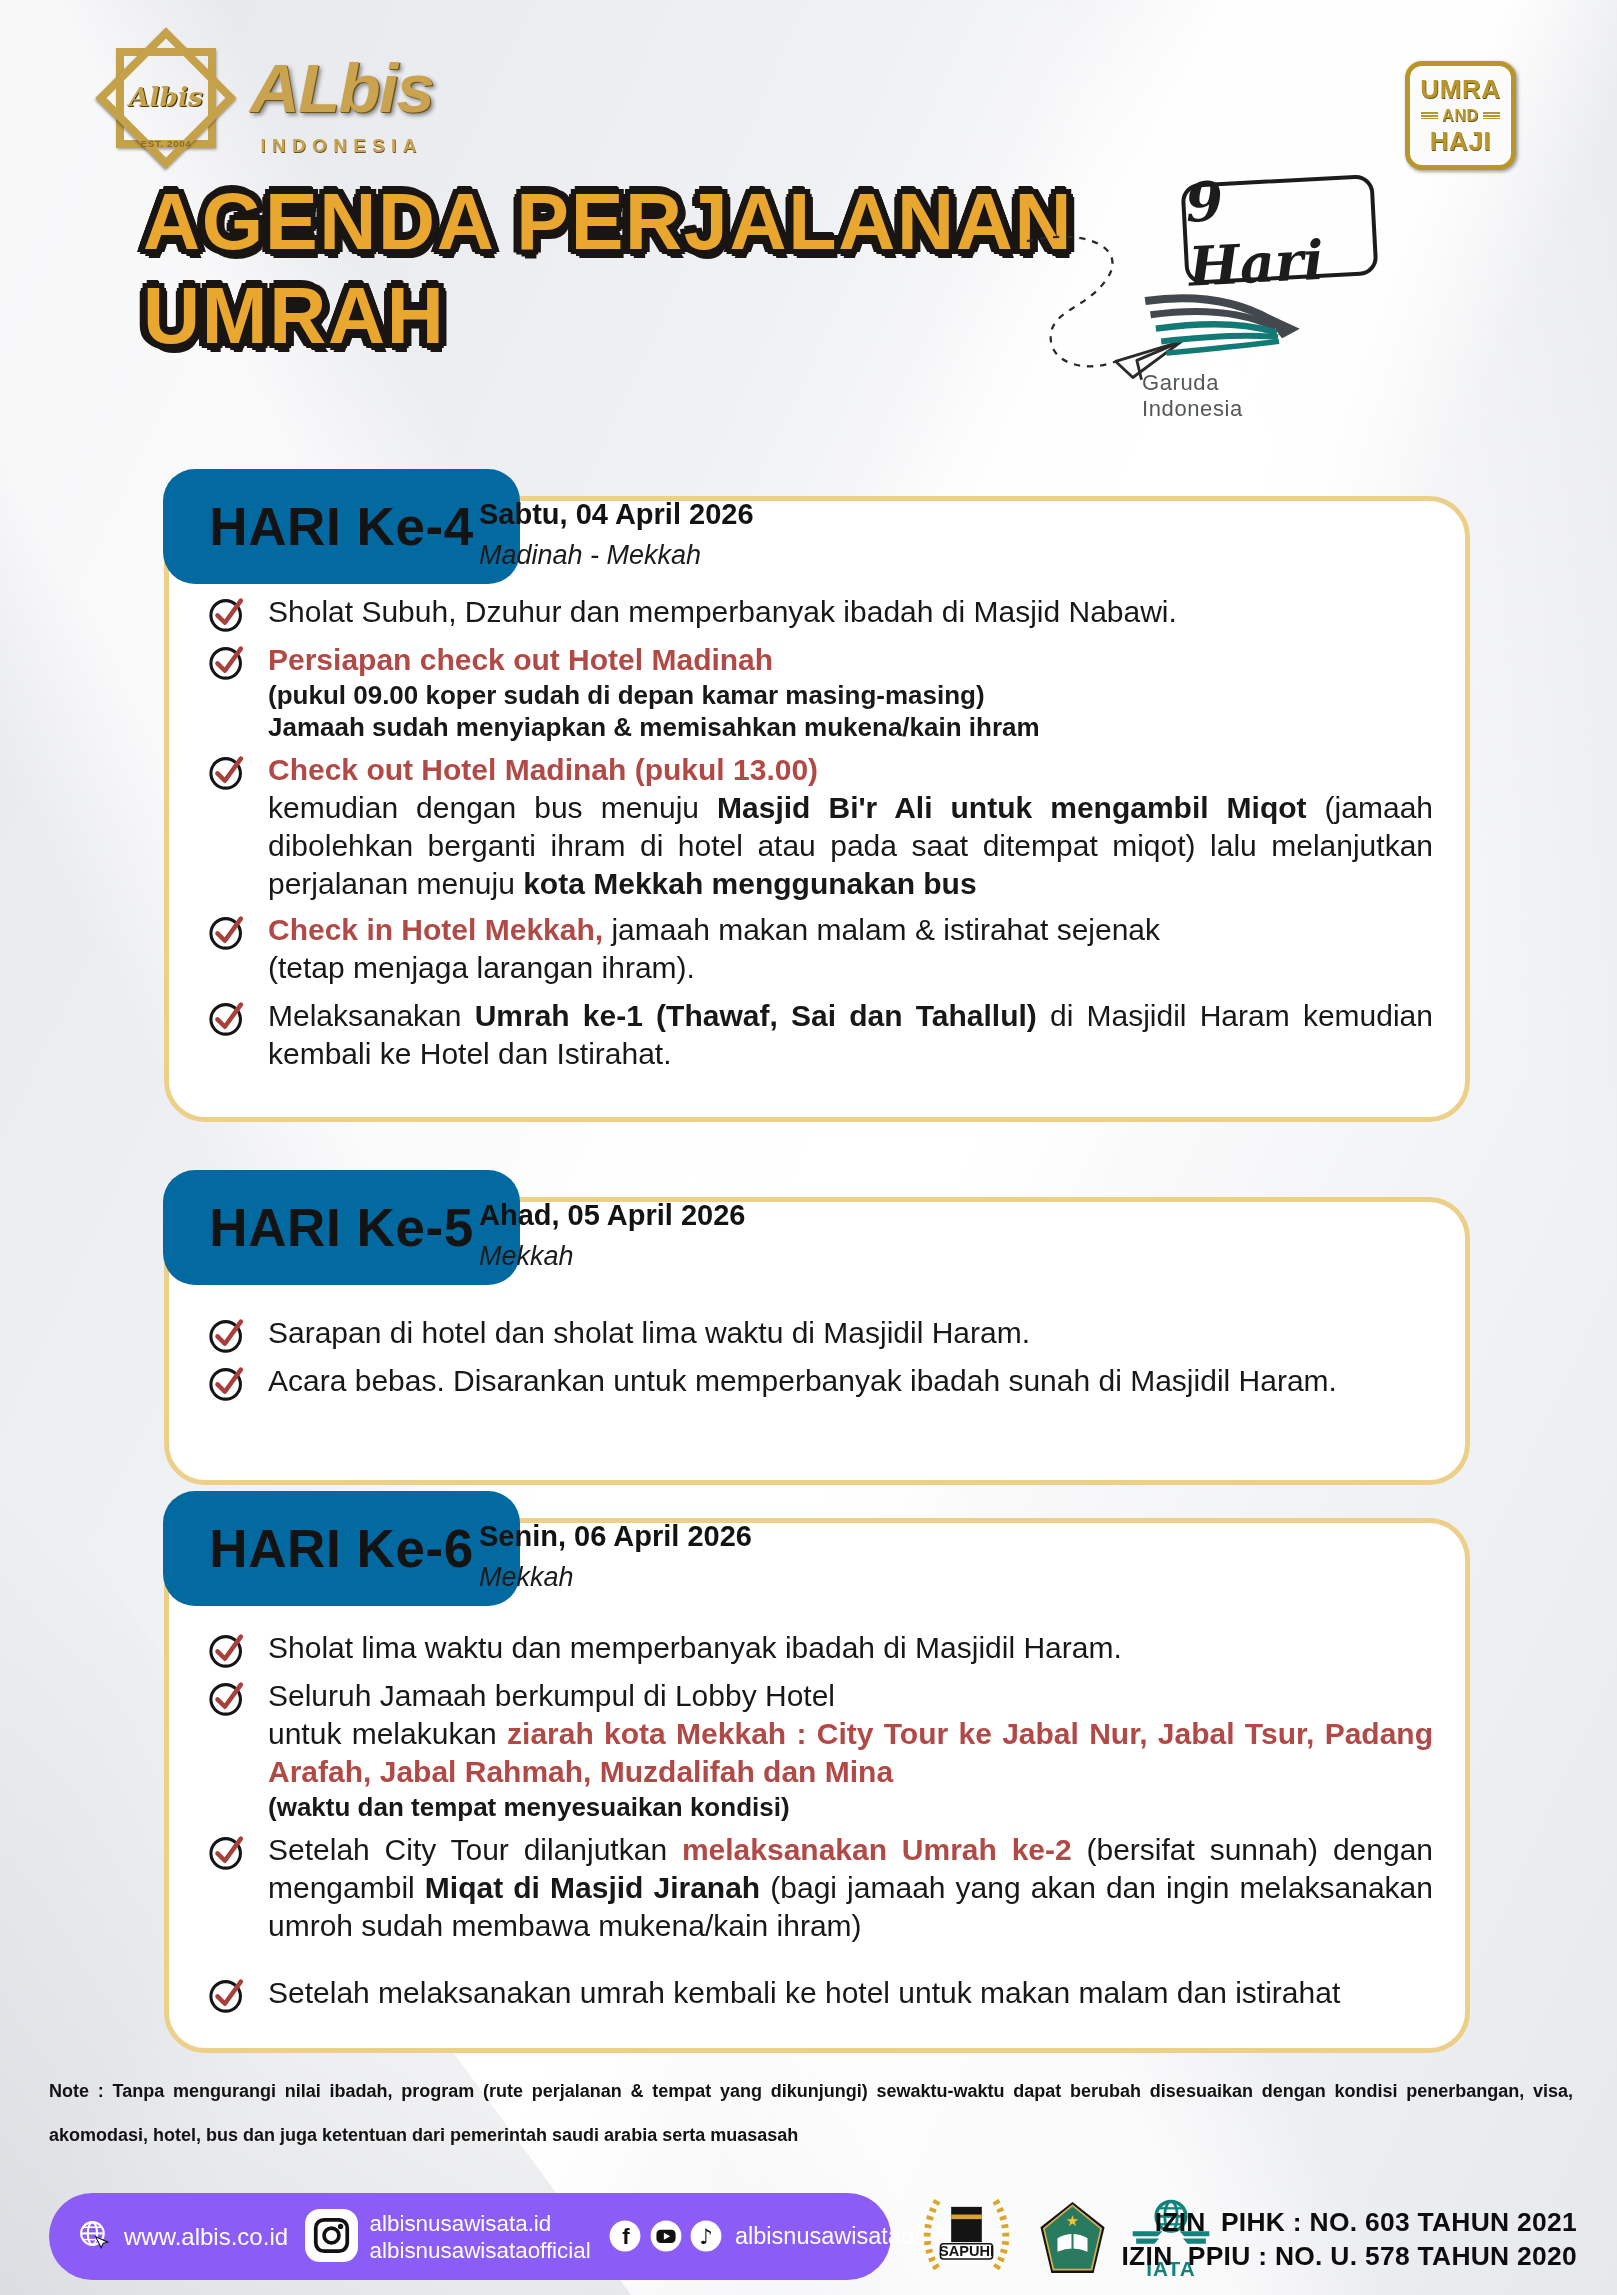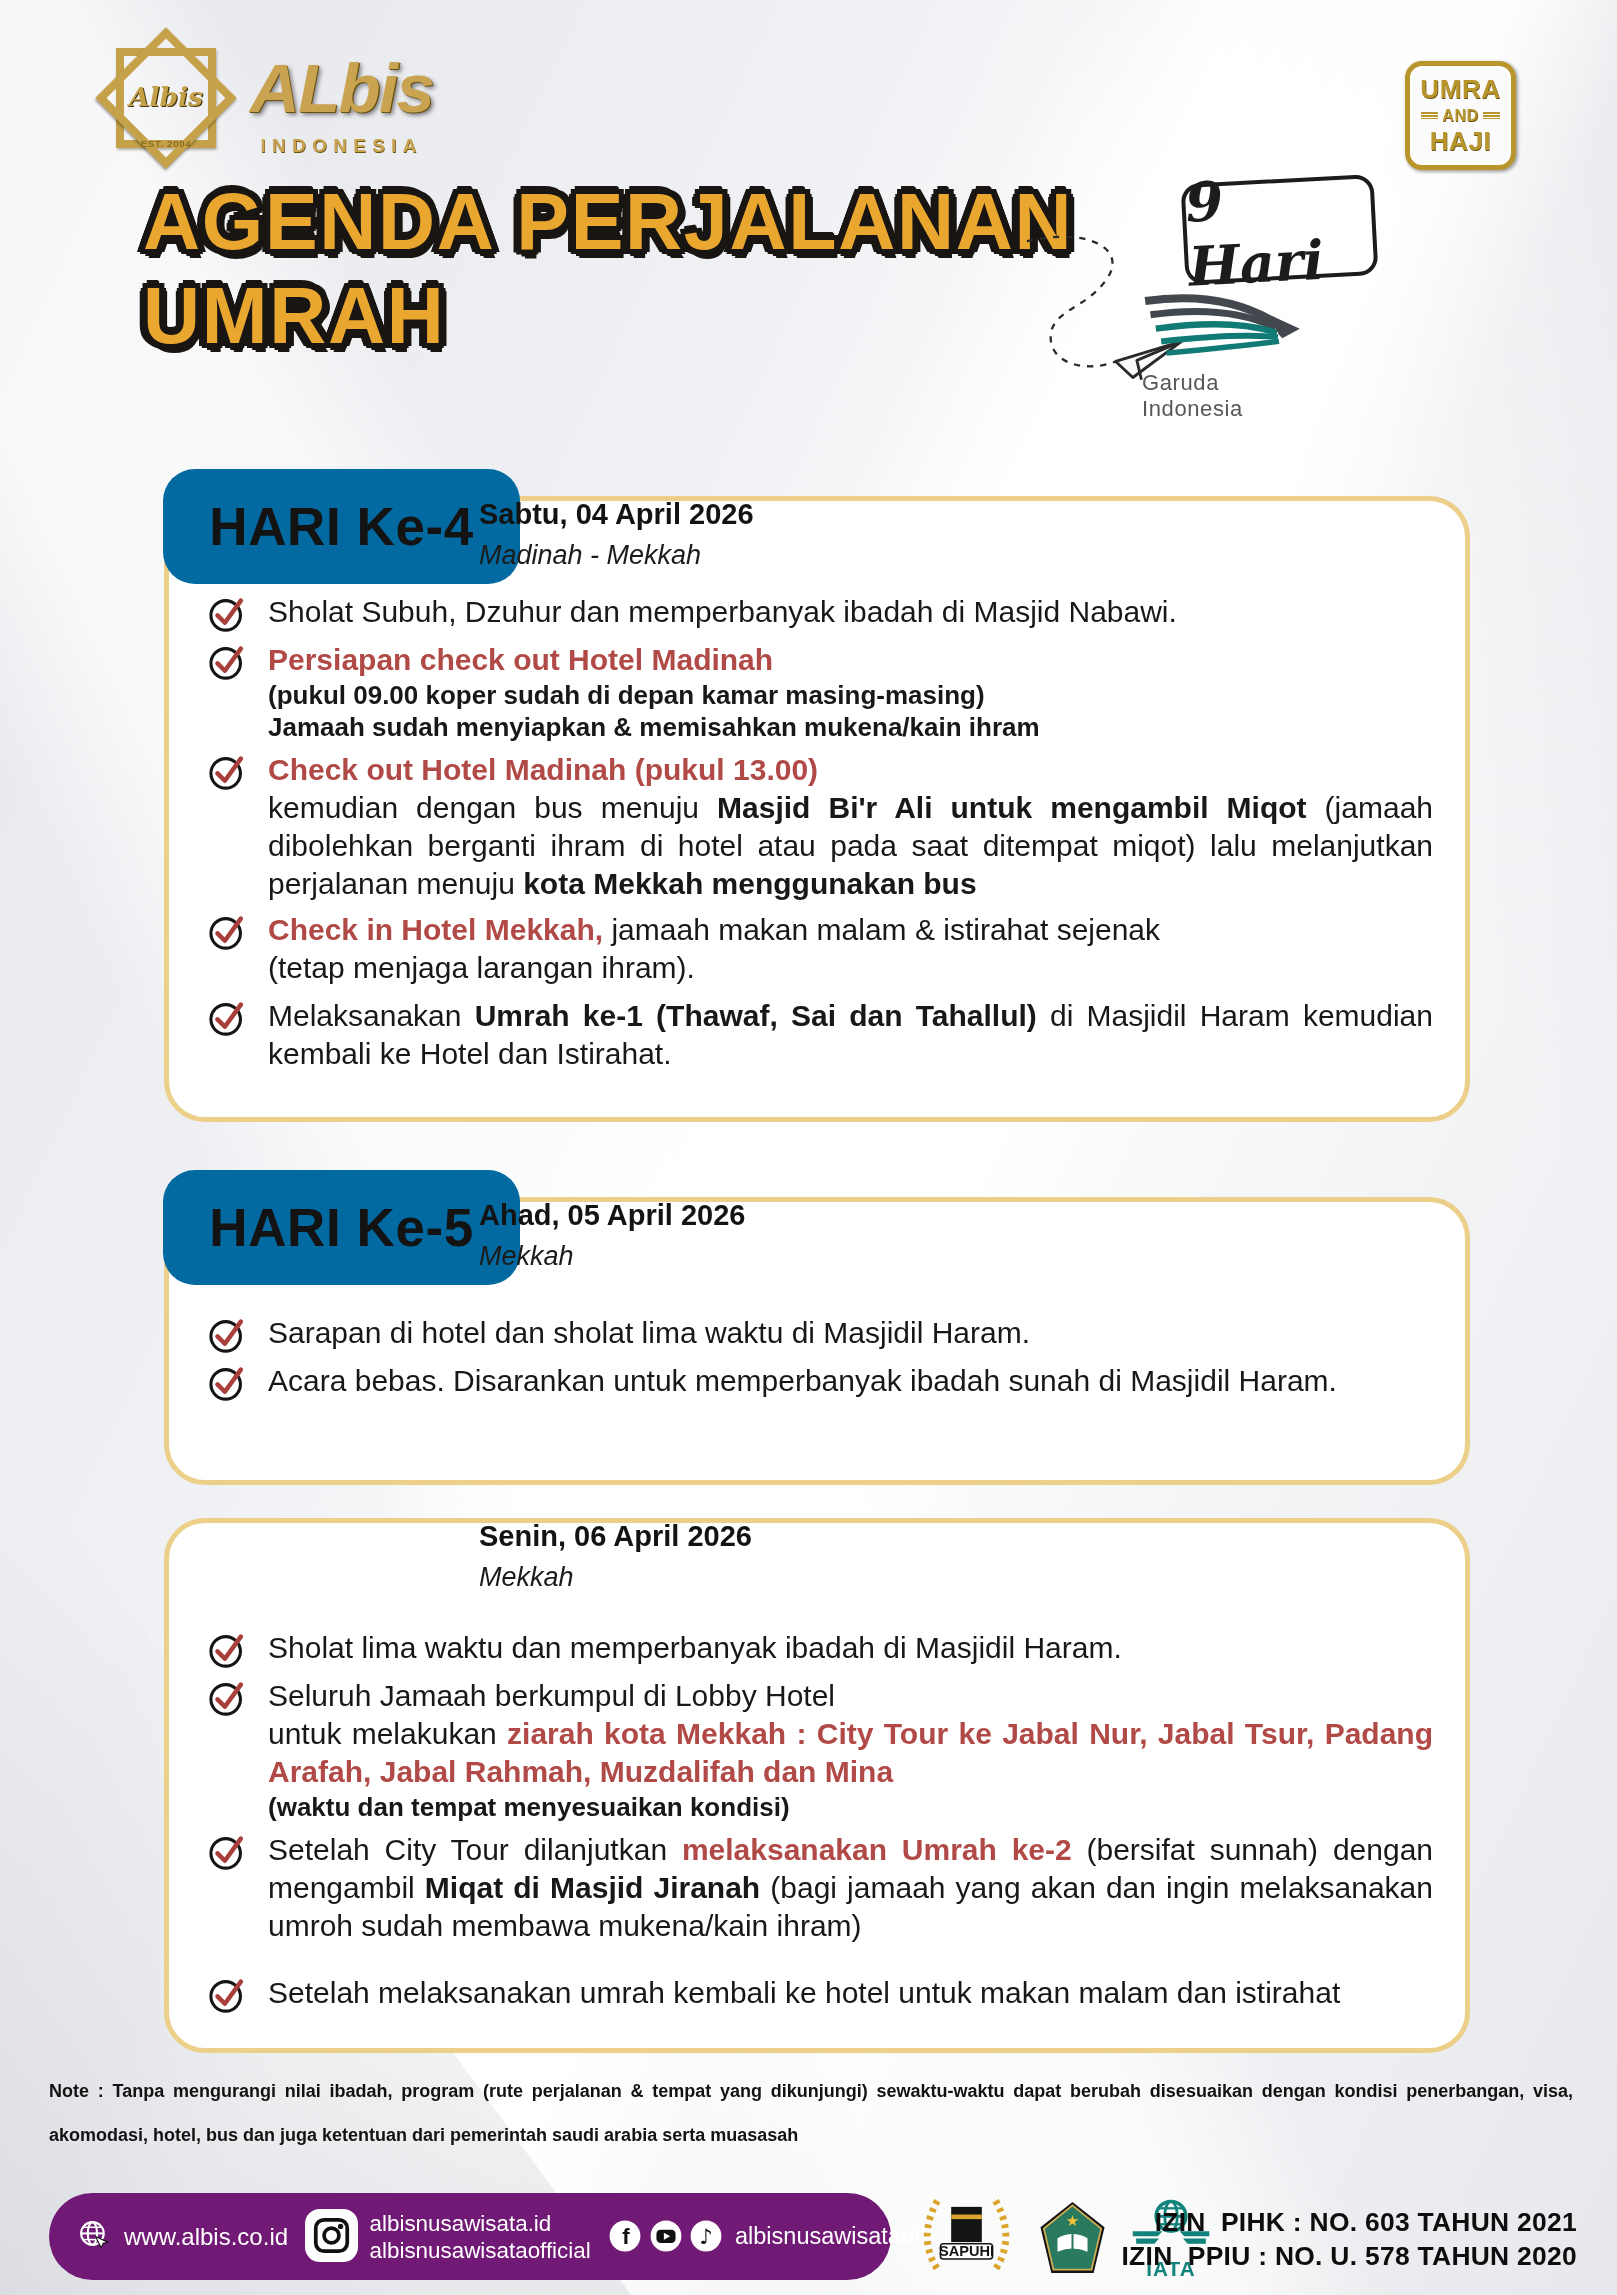--- a/index.html
+++ b/index.html
@@ -71,21 +71,21 @@
   .line{}
   .red-bold{color:#b14a46;font-weight:bold;}
   .red{color:#b14a46;}
   .subline{font-size:26px;line-height:32px;font-weight:bold;}
   .para{margin:0;text-align:justify;}
   .mt-big{margin-top:29px;}
   .mt-med{margin-top:10.3px;}
   
   .note{position:absolute;left:49px;top:2069px;width:1524px;font-size:18px;font-weight:bold;
       line-height:44px;text-align:justify;color:#121212;}
-  .footer-pill{position:absolute;left:49px;top:2193px;width:842px;height:87px;background:#701a75;
+  .footer-pill{position:absolute;left:49px;top:2193px;width:842px;height:87px;background:#8b5cf6;
       border-radius:46px;display:flex;align-items:center;box-sizing:border-box;padding:0 27.5px;gap:17px;color:#fff;}
   .f-group{display:flex;align-items:center;gap:11.5px;}
   .f-site{font-size:24px;}
   .ig-txt{font-size:22.4px;line-height:27px;}
   .f-handle{font-size:23.5px;}
   .soc{display:flex;gap:6.9px;align-items:center;}
   .partner{position:absolute;text-align:center;}
   .p-sapuhi{left:916px;top:2190px;width:100px;}
   .p-kemenag{left:1032px;top:2200px;width:80px;}
   .p-iata{left:1118px;top:2198px;width:106px;}
@@ -255,20 +255,21 @@
         </span>
         <div class="txt">
           <p class="para">Acara bebas. Disarankan untuk memperbanyak ibadah sunah di Masjidil Haram.</p>
         </div>
       </div>
 
     </div>
   </div>
 
   <div class="day-card c3">
+    <div class="tab">HARI Ke-6</div>
     <div class="card-head">
       <div class="date">Senin, 06 April 2026</div>
       <div class="loc">Mekkah</div>
     </div>
     <div class="items">
 
       <div class="item">
         <span class="check">
           <svg viewBox="0 0 100 100" width="41" height="41">
               <circle cx="48" cy="57" r="36" fill="none" stroke="#151515" stroke-width="7.5"></circle>

